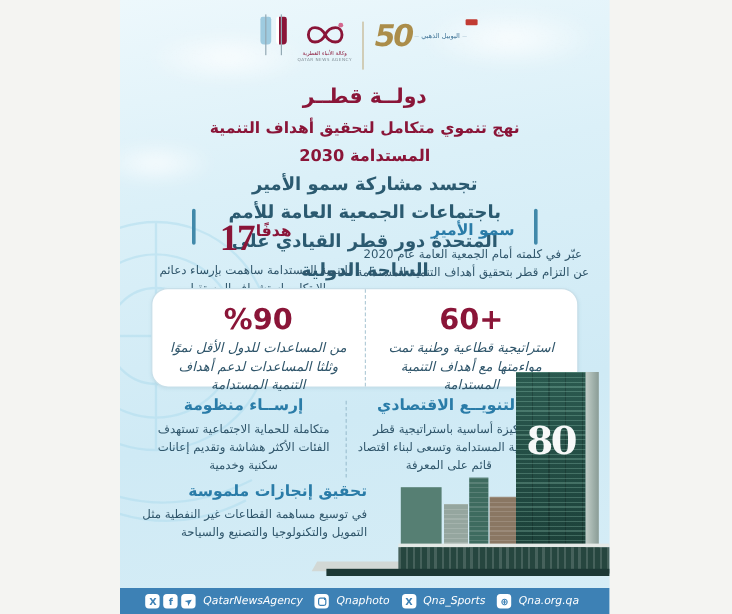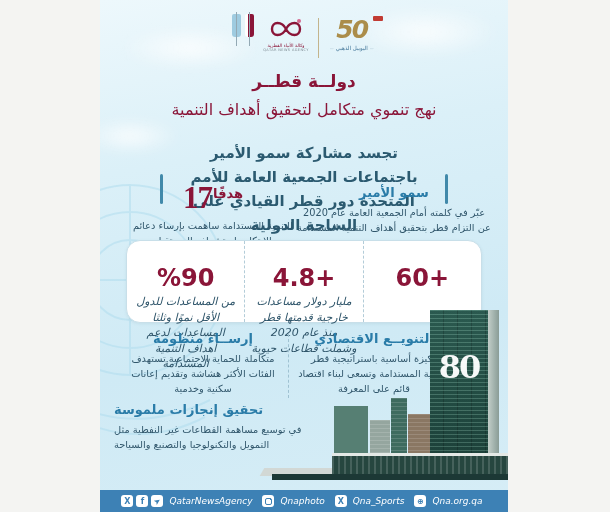--- a/index.html
+++ b/index.html
@@ -19,62 +19,62 @@
          justify-content:center;align-items:flex-start;gap:9px;}
   .flagpole{display:flex;gap:4px;}
   .flag{width:9px;height:23px;border-radius:2px 2px 3px 3px;}
   .flag::before{content:"";display:block;width:1px;height:34px;background:#93a9b4;margin:-2px auto 0;}
   .flag.un{background:#9ecbe0;}
   .flag.qa{background:linear-gradient(90deg,#ffffff 32%,#8a1538 32%);}
   .qna{display:flex;flex-direction:column;align-items:center;margin-top:2px;}
   .qna-text-ar{font-size:4.5px;color:#8a1538;margin-top:1px;white-space:nowrap;}
   .qna-text-en{font-size:3.5px;color:#7c8a92;letter-spacing:.4px;white-space:nowrap;}
   .logo-divider{width:1px;height:40px;background:#c3b48c;margin-top:4px;}
-  .jubilee{position:relative;display:flex;flex-direction:column;align-items:center;margin-top:3px;}
+  .jubilee{position:relative;display:flex;flex-direction:row;align-items:center;margin-top:3px;}
   .jub-num{font-size:25px;line-height:25px;font-weight:bold;font-style:italic;color:#ab8d4a;letter-spacing:-2px;}
   .jub-tag{position:absolute;top:-1px;right:-7px;width:10px;height:5px;background:#c13b33;border-radius:1px;}
   .jub-label{font-size:5.5px;color:#3f7396;margin-top:3px;white-space:nowrap;}
   .jub-label::before,.jub-label::after{content:"—";color:#9db9c9;font-size:4px;margin:0 2px;}
 
   
   .title{position:absolute;top:71px;left:0;right:0;text-align:center;color:#8a1538;}
   .title-l1{font-size:17px;font-weight:bold;letter-spacing:.5px;}
-  .title-l2{font-size:16px;font-weight:normal;margin-top:9px;}
+  .title-l2{font-size:13px;font-weight:bold;margin-top:9px;}
   .title-l3{font-size:13.5px;font-weight:bold;margin-top:7px;}
 
   
   .quote{position:absolute;top:141px;left:0;right:0;display:flex;justify-content:center;align-items:center;gap:10px;}
   .quote-bar{width:3px;height:30px;background:#4189aa;border-radius:2px;flex:0 0 auto;}
   .quote-text{max-width:262px;font-size:15px;font-weight:600;line-height:1.6;color:#2b5a70;text-align:center;}
 
   
   .col-amir{position:absolute;top:185px;right:16px;width:196px;text-align:center;}
   .col-goals{position:absolute;top:183px;left:22px;width:182px;text-align:center;}
   .sec-heading{font-size:13px;font-weight:bold;color:#2a7ca8;}
   .sec-body{font-size:9.8px;line-height:1.55;color:#30566b;margin-top:5px;}
   .goals-num-row{display:flex;direction:ltr;justify-content:center;align-items:flex-start;gap:1px;}
   .goals-num{font-size:31px;line-height:30px;font-weight:bold;color:#8a1538;letter-spacing:-1px;font-family:Liberation Serif, serif;}
   .goals-unit{font-size:13px;font-weight:bold;color:#8a1538;margin-top:3px;}
 
   
   .stats{position:absolute;top:240px;left:26px;width:356px;height:83px;background:#ffffff;
          border:1px solid #c8dfe9;border-radius:14px;display:flex;flex-direction:row;direction:rtl;
          box-shadow:0 1px 3px rgba(90,140,160,.12);}
-  .stat-col{flex:1 1 0;padding:25px 6px 6px;text-align:center;}
+  .stat-col{flex:1 1 0;padding:13px 6px 6px;text-align:center;}
   .stat-col:nth-child(n+2){border-left:none;border-right:1px dashed #b3ccd8;}
   .stat-value{direction:ltr;font-size:24px;line-height:24px;font-weight:bold;color:#8a1538;}
   .stat-body{font-size:11px;line-height:1.42;color:#30566b;margin-top:4px;font-style:italic;}
 
   
   .col-social{position:absolute;top:331px;left:18px;width:170px;text-align:center;}
   .col-econ{position:absolute;top:331px;left:198px;width:152px;text-align:center;}
   .vdash{position:absolute;border-right:1px dashed #9fc2d2;width:0;}
   .vdash.d1{top:334px;left:188px;height:64px;}
   .vdash.d2{top:336px;left:352px;height:56px;}
-  .col-achv{position:absolute;top:402px;left:14px;width:192px;text-align:left;}
+  .col-achv{position:absolute;top:402px;left:14px;width:192px;text-align:right;}
 
   
   .scene{position:absolute;right:0;bottom:34px;width:176px;height:176px;}
   .bldg{position:absolute;bottom:8px;}
   .stripes{background-image:repeating-linear-gradient(180deg,rgba(255,255,255,.14) 0 1px,rgba(0,0,0,0) 1px 4px);}
   .b1{left:2px;width:34px;height:64px;background:#55807404;background-color:#567f73;}
   .b2{left:38px;width:20px;height:50px;background-color:#95a69f;}
   .b3{left:59px;width:16px;height:72px;background-color:#3e6b5f;}
   .b4{left:76px;width:22px;height:56px;background-color:#8a7763;}
   .tower{left:98px;width:58px;height:160px;bottom:8px;
@@ -143,20 +143,21 @@
       <div class="jubilee">
         <div class="jub-num">50</div>
         <div class="jub-tag"></div>
         <div class="jub-label">اليوبيل الذهبي</div>
       </div>
     </div>
 
     <div class="title">
       <div class="title-l1">دولــة قطــر</div>
       <div class="title-l2">نهج تنموي متكامل لتحقيق أهداف التنمية</div>
+      <div class="title-l3">المستدامة 2030</div>
     </div>
 
     <div class="quote">
       <div class="quote-bar"></div>
       <div class="quote-text">تجسد مشاركة سمو الأمير باجتماعات الجمعية العامة للأمم المتحدة دور قطر القيادي على الساحة الدولية</div>
       <div class="quote-bar"></div>
     </div>
 
     <div class="col-amir">
       <div class="sec-heading">سمو الأمير</div>
@@ -167,24 +168,21 @@
       <div class="goals-num-row">
         <span class="goals-num">17</span>
         <span class="goals-unit">هدفًا</span>
       </div>
       <div class="sec-body">للتنمية المستدامة ساهمت بإرساء دعائم الابتكار واستشراف المستقبل</div>
     </div>
 
     <div class="stats">
       <div class="stat-col">
         <div class="stat-value">60+</div>
-      </div>
-      <div class="stat-col">
-        <div class="stat-value">4.8+</div>
-        <div class="stat-body">مليار دولار مساعدات خارجية قدمتها قطر منذ عام 2020 وشملت قطاعات حيوية</div>
+        <div class="stat-body">استراتيجية قطاعية وطنية تمت مواءمتها مع أهداف التنمية المستدامة</div>
       </div>
       <div class="stat-col">
         <div class="stat-value">%90</div>
         <div class="stat-body">من المساعدات للدول الأقل نموًا وثلثا المساعدات لدعم أهداف التنمية المستدامة</div>
       </div>
     </div>
 
     <div class="col-econ">
       <div class="sec-heading">التنويــع الاقتصادي</div>
       <div class="sec-body">ركيزة أساسية باستراتيجية قطر للتنمية المستدامة وتسعى لبناء اقتصاد قائم على المعرفة</div>

